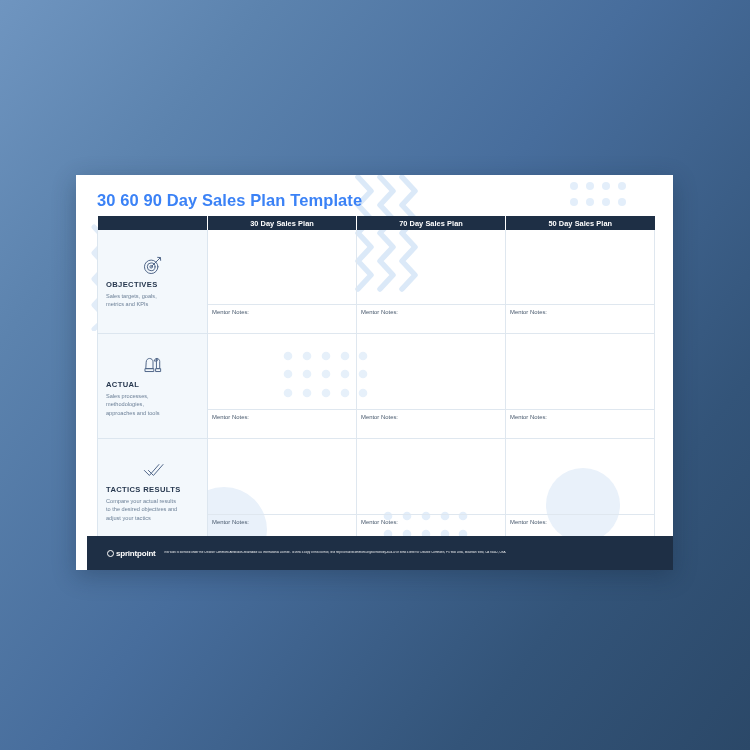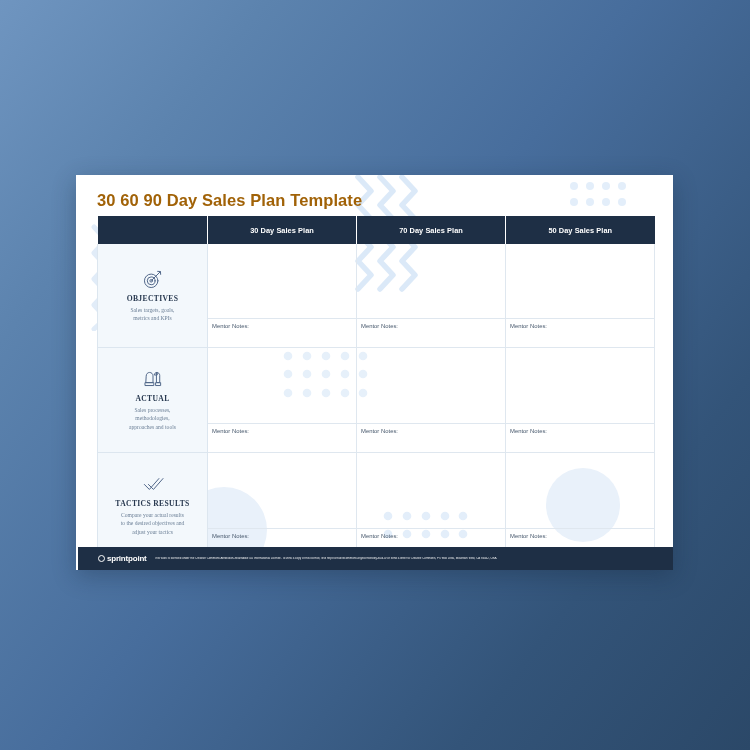--- a/index.html
+++ b/index.html
@@ -54,21 +54,21 @@
   #blob-right  { left: 470px; top: 293px; width: 74px; height: 74px; }
   #blob-left   { left: 105px; top: 312px; width: 86px; height: 86px; }
 
   
   #title {
     position: absolute;
     left: 21px;
     top: 16px;
     font-size: 16.5px;
     font-weight: bold;
-    color: #a16207;
+    color: #3b82f6;
     letter-spacing: 0.1px;
     white-space: nowrap;
   }
 
   
   #table {
     position: absolute;
     left: 21px;
     top: 41px;
     width: 557px;
@@ -76,41 +76,39 @@
     table-layout: fixed;
   }
   #table td, #table th { padding: 0; }
 
   .col-label { width: 110px; }
   .col-plan  { width: 149px; }
 
   
   .hdr-cell {
     background: #1e2f45;
-    height: 28px;
+    height: 14px;
     color: #ffffff;
     font-size: 7.4px;
     font-weight: bold;
     text-align: center;
     vertical-align: middle;
     border-right: 1px solid #ffffff;
     letter-spacing: 0.05px;
   }
   .hdr-cell.blank { border-right: 1px solid #ffffff; }
   .hdr-cell.last { border-right: none; }
 
   
   .label-cell {
     background: #f3f8fc;
     border: 1px solid #dce6ef;
     border-top: none;
     vertical-align: middle;
-    text-align: center;
     position: relative;
-    font-family: Liberation Serif, serif;
   }
   .label-inner {
     position: relative;
     z-index: 2;
     padding: 4px 8px;
   }
   .label-icon {
     display: block;
     margin: 0 auto 5px auto;
     width: 22px;
@@ -150,24 +148,24 @@
   }
 
   .r-write { height: 74px; }
   .r-notes { height: 28px; }
   .r-write2 { height: 75px; }
   .r-write3 { height: 75px; }
 
   
   #footer {
     position: absolute;
-    left: 2px;
+    left: 11px;
     right: 0;
     bottom: 0;
-    height: 23px;
+    height: 34px;
     background: #1e2f45;
     display: flex;
     align-items: center;
     padding-left: 20px;
     box-sizing: border-box;
   }
   #logo {
     display: flex;
     align-items: center;
     flex: 0 0 auto;

